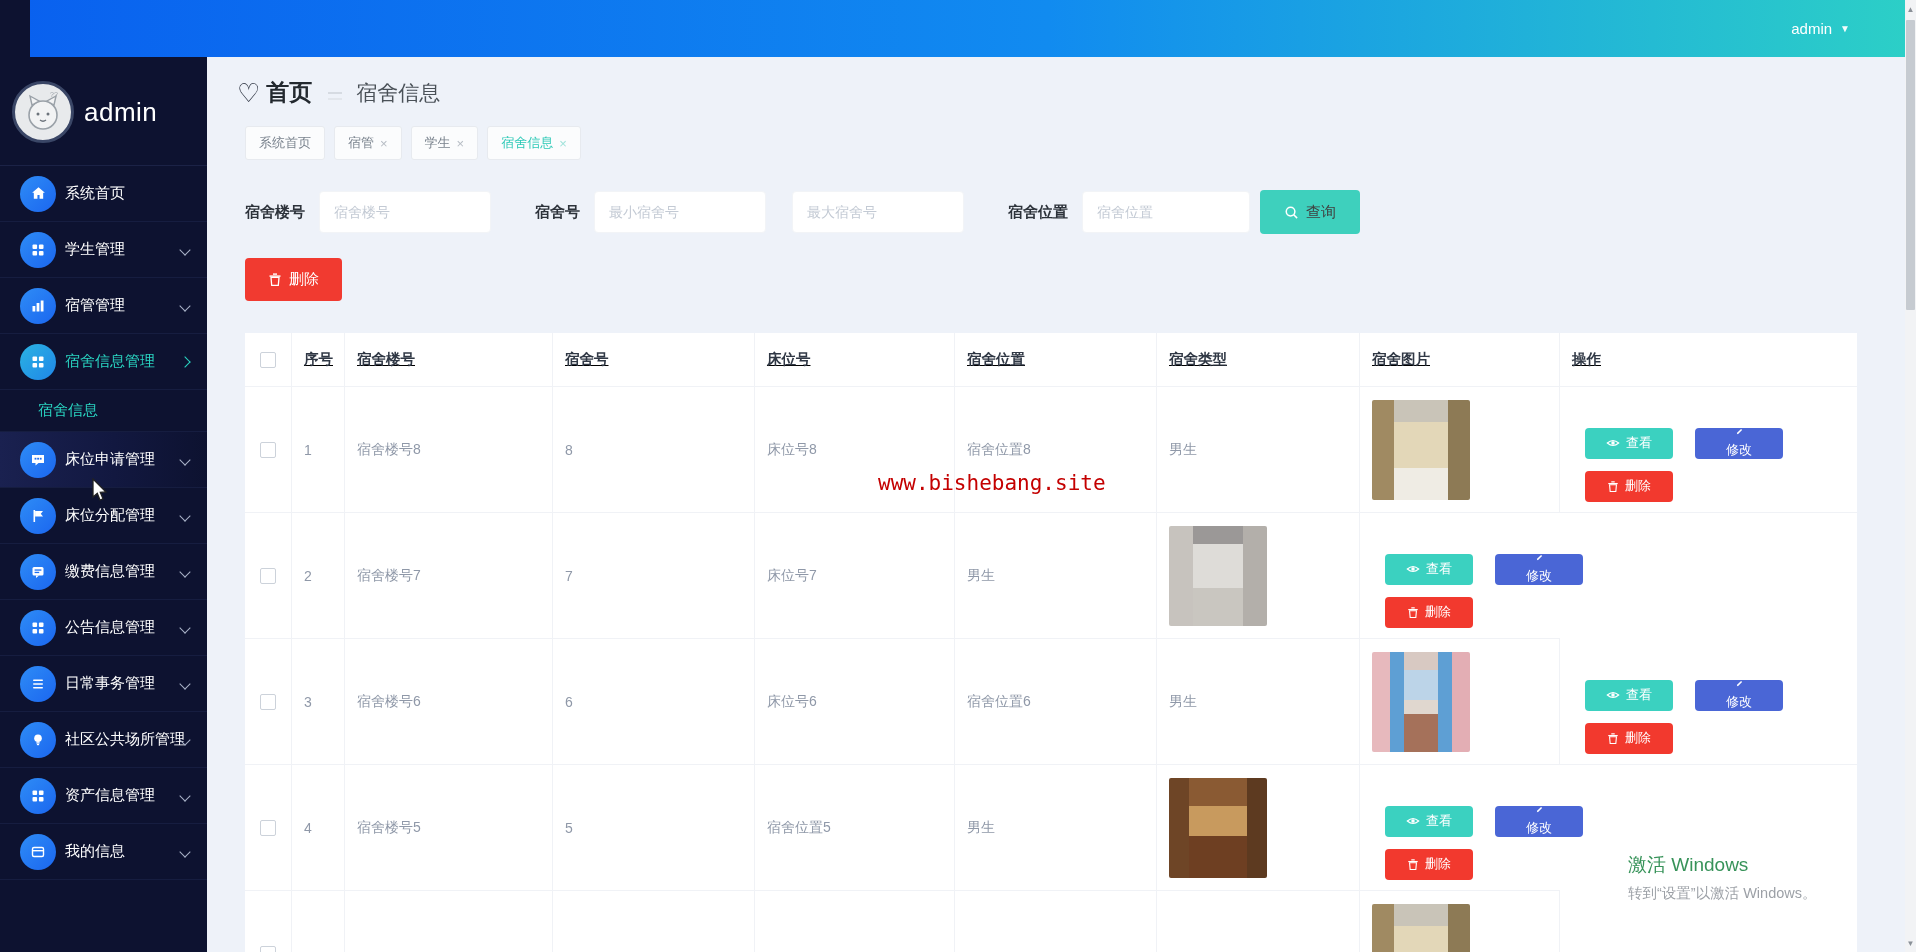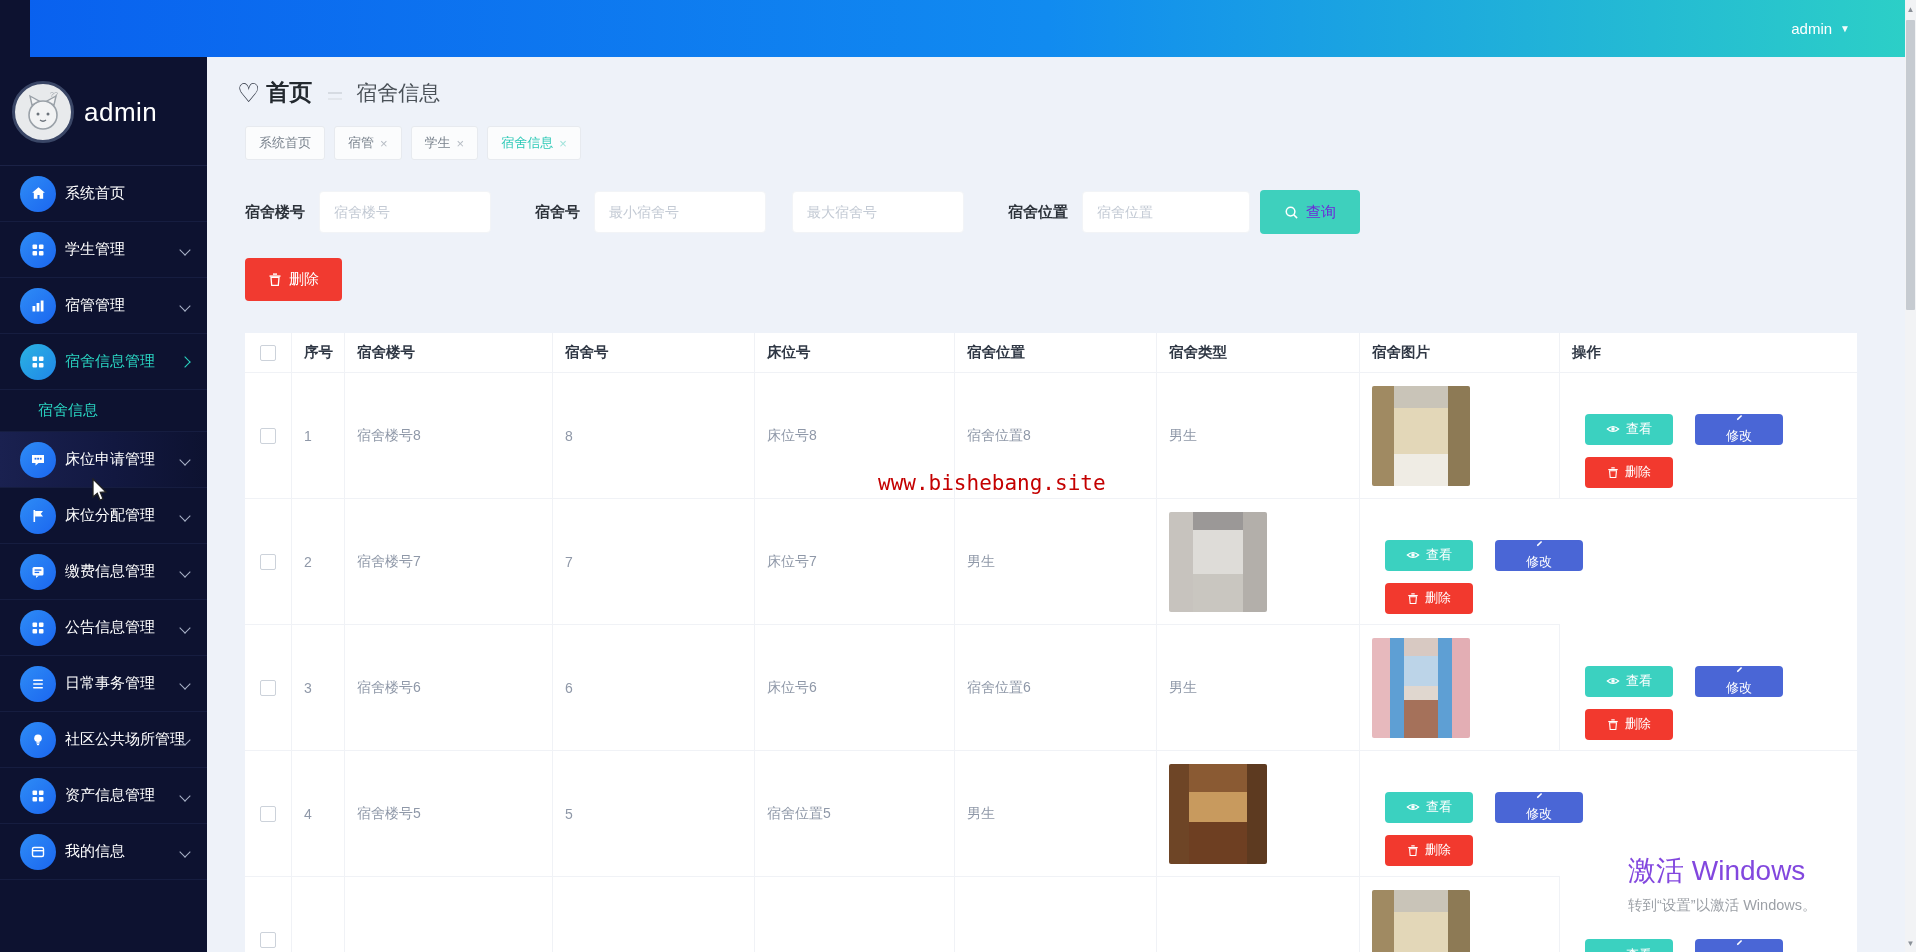--- a/index.html
+++ b/index.html
@@ -52,32 +52,32 @@
   .tab .x { color:#b6bcc4; font-size:13px; }
   .tab.active { color:#2bc8b6; }
   .tab.active .x { color:#9fe2da; }
 
   .search-row { display:flex; align-items:center; margin:30px 0 0 38px; }
   .f-label { font-size:15px; font-weight:bold; color:#2d333b; margin-right:14px; white-space:nowrap; }
   .f-input { height:42px; background:#fff; border:1px solid #f2f4f7; border-radius:4px; padding:0 14px;
     font-size:14px; color:#444; width:172px; outline:none; }
   .f-input::placeholder { color:#c3cad4; }
   .gap-lg { width:44px; } .gap-md { width:26px; }
-  .btn-search { height:44px; width:100px; margin-left:10px; background:#3ed0bd; color:#6d28d9; border:none;
+  .btn-search { height:44px; width:100px; margin-left:10px; background:#3ed0bd; color:#404040; border:none;
     border-radius:4px; font-size:15px; display:flex; align-items:center; justify-content:center; gap:7px; cursor:pointer; }
 
   .btn-delete-top { margin:24px 0 0 38px; height:43px; width:97px; background:#f13a30; color:#fff; border:none;
     border-radius:4px; font-size:15px; display:flex; align-items:center; justify-content:center; gap:7px; cursor:pointer; }
 
   
   .table { margin:32px 0 0 38px; width:1612px; background:#fff; }
   .trow { display:grid; grid-template-columns:47px 53px 208px 202px 200px 202px 203px 200px auto; }
   .trow > div { border-right:1px solid #f0f2f6; border-bottom:1px solid #f0f2f6; display:flex; align-items:center; }
   .trow > div:last-child { border-right:none; }
-  .thead { height:40px; }
+  .thead { height:54px;text-decoration:underline; }
   .thead > div { font-size:14.5px; font-weight:bold; color:#303845; padding-left:12px; }
   .tbody-row { height:126px; }
   .tbody-row > div { font-size:14px; color:#8f98a8; padding-left:12px; }
   .cell-check { justify-content:center; padding-left:0 !important; }
   .thead .cell-check { padding-left:0; }
   input[type="checkbox"] { appearance:none; width:16px; height:16px; border:1px solid #ccd2da; border-radius:2px;
     background:#fff; cursor:pointer; }
   .photo { width:98px; height:100px; border-radius:2px; flex:0 0 auto; }
   .photo[data-theme="hall-beige"] { background:
       linear-gradient(90deg,#a08a62 0 22%,rgba(0,0,0,0) 22% 78%,#8d7a55 78%),
@@ -97,21 +97,21 @@
   .btn-act { height:31px; border:none; border-radius:4px; color:#fff; font-size:13px;
     display:flex; align-items:center; justify-content:center; gap:6px; cursor:pointer; }
   .btn-view { background:#3bd1c0; }
   .btn-edit { background:#4a66d6;flex-direction:column; }
   .btn-del  { background:#f2392e; }
 
   
   .red-watermark { position:absolute; left:878px; top:471px; z-index:6; color:#c40000; font-size:21px;
     font-family:"DejaVu Sans Mono","Liberation Mono",monospace; }
   .win-watermark { position:absolute; left:1628px; top:852px; z-index:40; color:#8b9097; pointer-events:none; }
-  .win-watermark .l1 { font-size:28px; color:#6d28d9; opacity:.85; }
+  .win-watermark .l1 { font-size:19px; color:#15803d; opacity:.85; }
   .win-watermark .l2 { font-size:14.5px; margin-top:6px; opacity:.85; }
 
   .scrollbar { position:absolute; right:0; top:0; width:11px; height:952px; background:#f2f3f5; z-index:50; }
   .sb-thumb { position:absolute; left:1px; top:20px; width:9px; height:290px; background:#c6cbd1; border-radius:1px; }
   .sb-arrow { position:absolute; left:0; width:11px; height:14px; display:flex; align-items:center; justify-content:center;
     color:#8a9097; font-size:8px; }
   .sb-up { top:2px; } .sb-down { bottom:2px; }
 
   .cursor { position:absolute; left:88px; top:478px; z-index:60; pointer-events:none; }
 </style>

